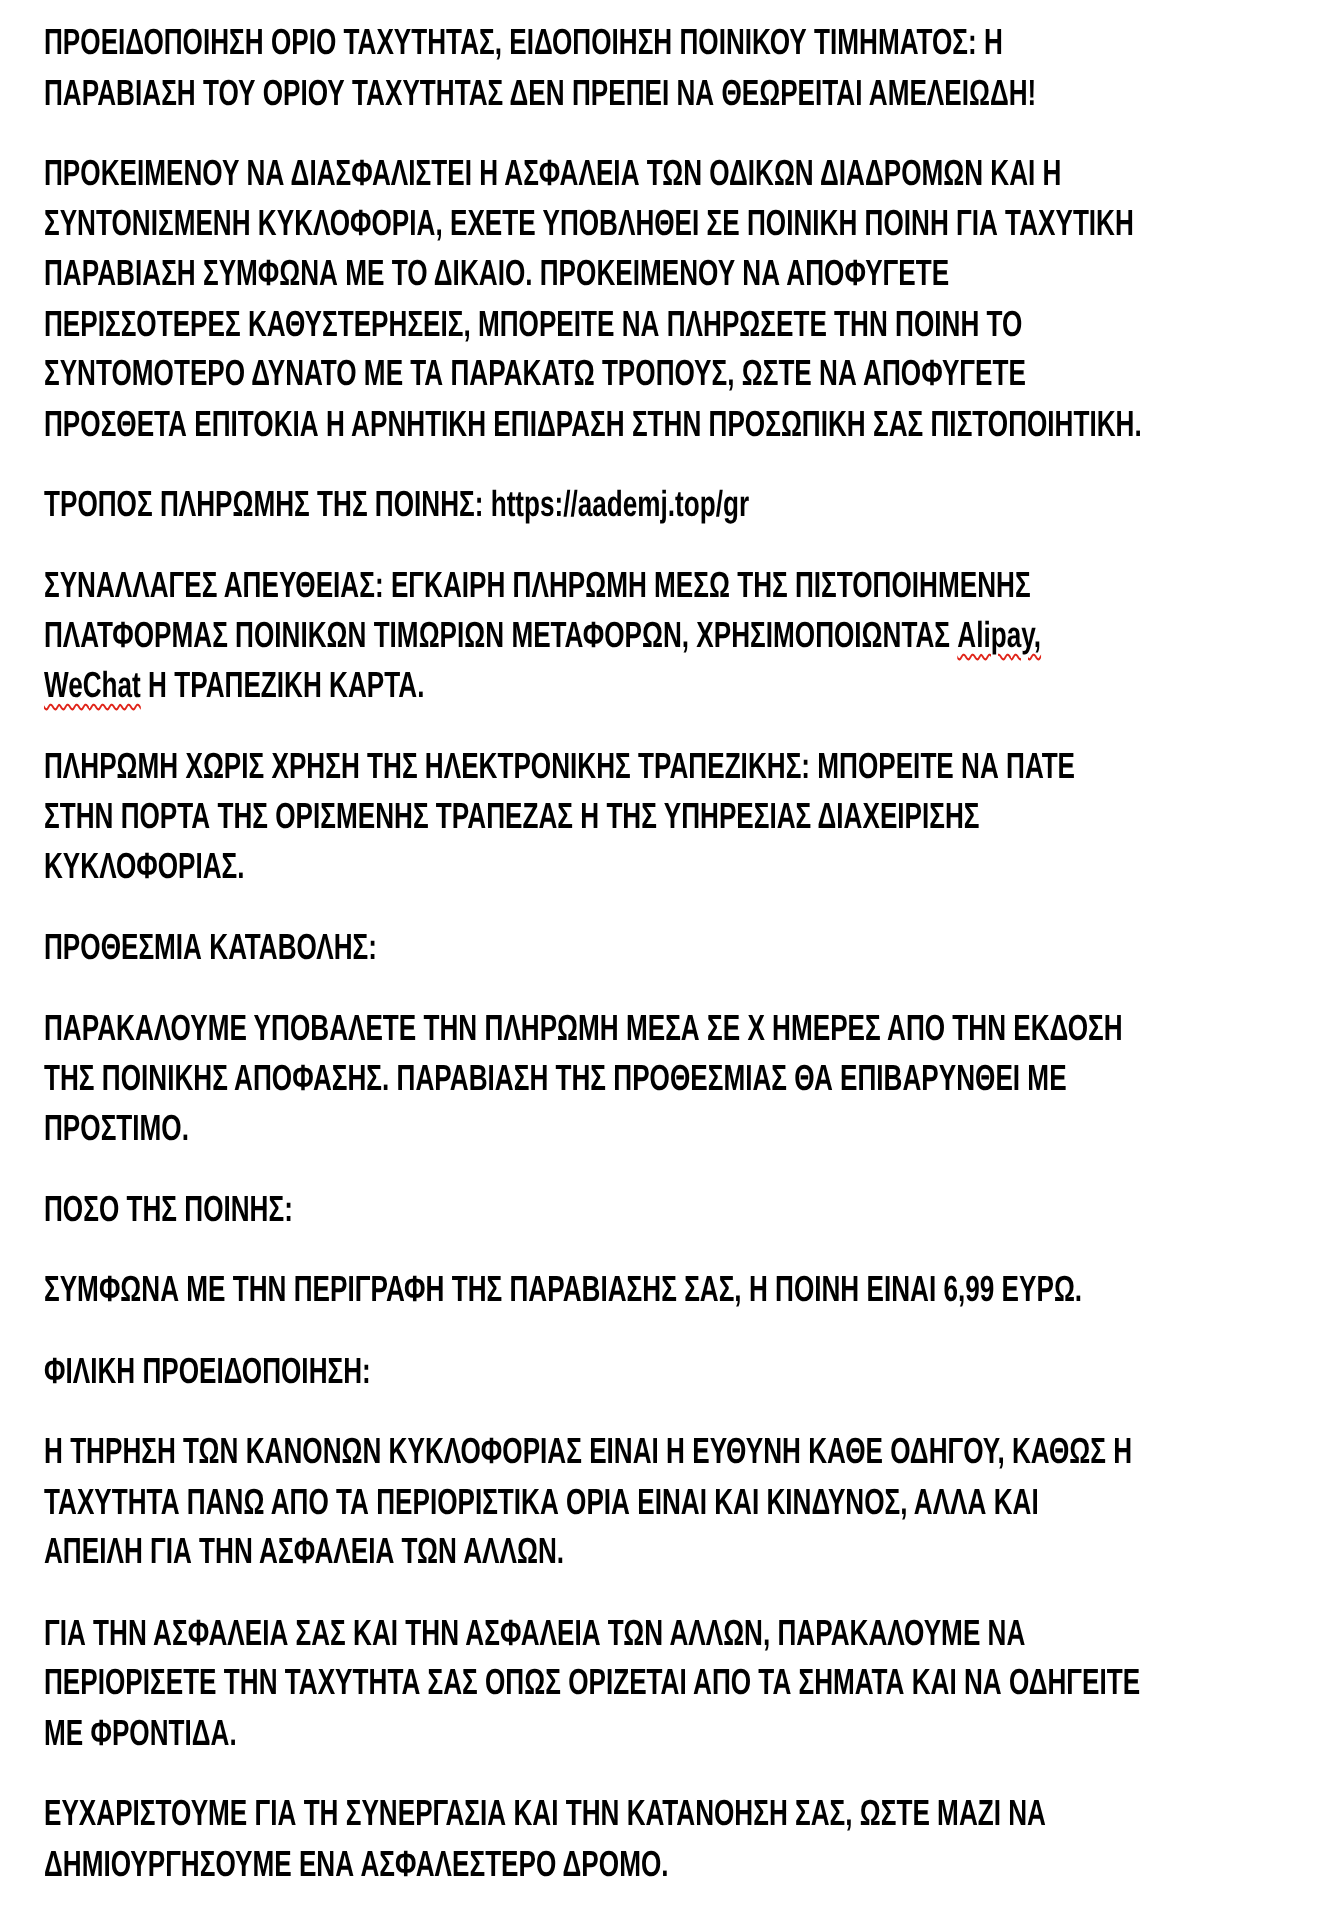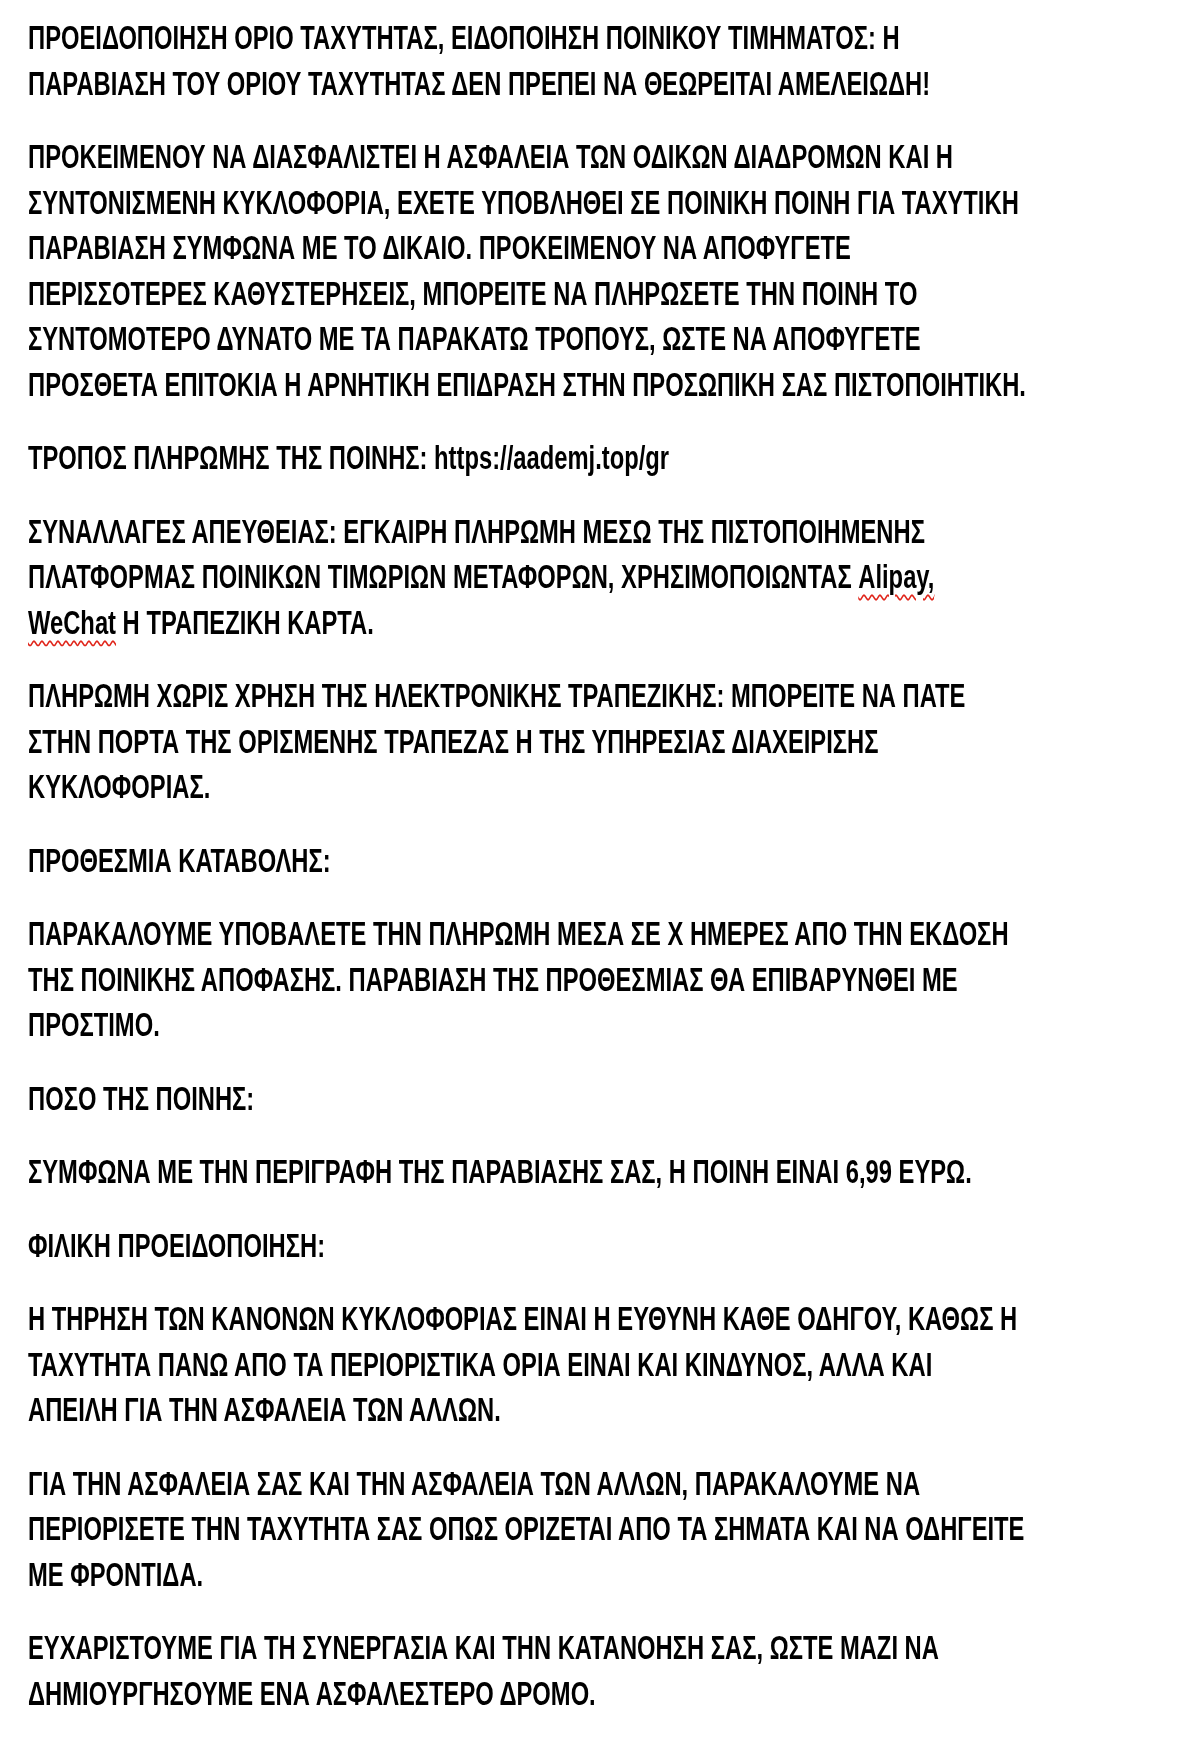--- a/index.html
+++ b/index.html
@@ -10,21 +10,21 @@
   html, body {
     margin: 0;
     padding: 0;
     background: var(--bg);
   }
   .doc {
     position: relative;
     width: 1200px;
     height: 1753px;
     box-sizing: border-box;
-    padding: 15px 0 0 28px;
+    padding: 15px 0 0 40px;
     overflow: hidden;
     background: var(--bg);
   }
   .doc-inner {
     width: 1800px;
     transform: scaleX(0.72);
     transform-origin: 0 0;
   }
   .para {
     margin: 0 0 28px 0;

